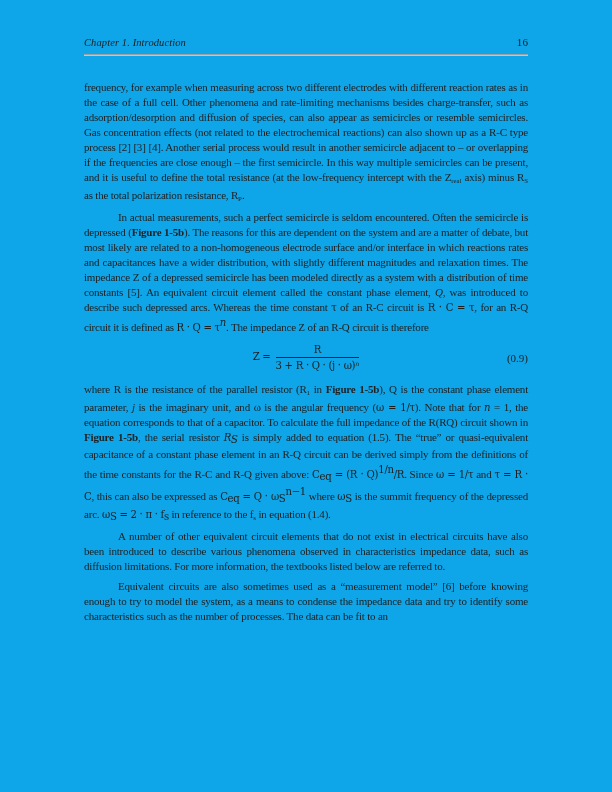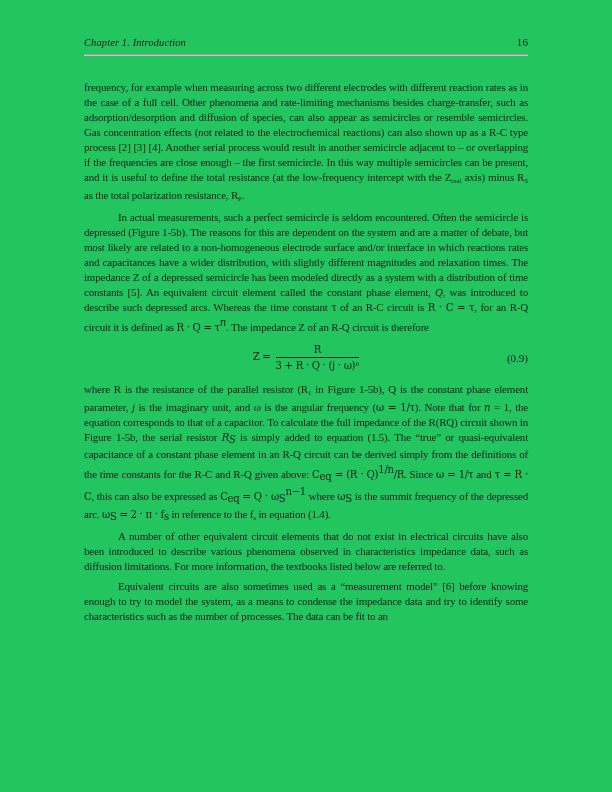--- a/index.html
+++ b/index.html
@@ -5,21 +5,21 @@
   html, body {
     margin: 0;
     padding: 0;
     background: #ffffff;
   }
   .page {
     position: relative;
     width: 612px;
     height: 792px;
     box-sizing: border-box;
-    background: #22c55e;
+    background: #0ea5e9;
     padding: 36px 84px 0 84px;
     overflow: hidden;
     font-family: "Liberation Serif", serif;
     color: #1f1f1f;
   }
   .hdr {
     display: flex;
     justify-content: space-between;
     align-items: baseline;
     font-size: 10.5px;
@@ -34,21 +34,21 @@
   }
   .bodytext {
     margin-top: 24px;
     font-size: 11px;
     line-height: 15px;
     text-align: justify;
     letter-spacing: -0.2px;
   }
   .para { margin: 0 0 5px 0; }
   .para.indent { text-indent: 34px; }
-  .bold { font-weight: normal; }
+  .bold { font-weight: bold; }
   .italic { font-style: italic; }
   .sub { font-size: 0.62em; vertical-align: -0.22em; letter-spacing: 0; }
   .sup { font-size: 0.62em; vertical-align: 0.5em; letter-spacing: 0; }
   .math { font-family: "DejaVu Serif", serif; font-size: 0.92em; letter-spacing: -0.3px; }
   .eq-row {
     position: relative;
     margin: 8px 0 10px 0;
     text-align: center;
     line-height: 1.3;
     text-indent: 0;

